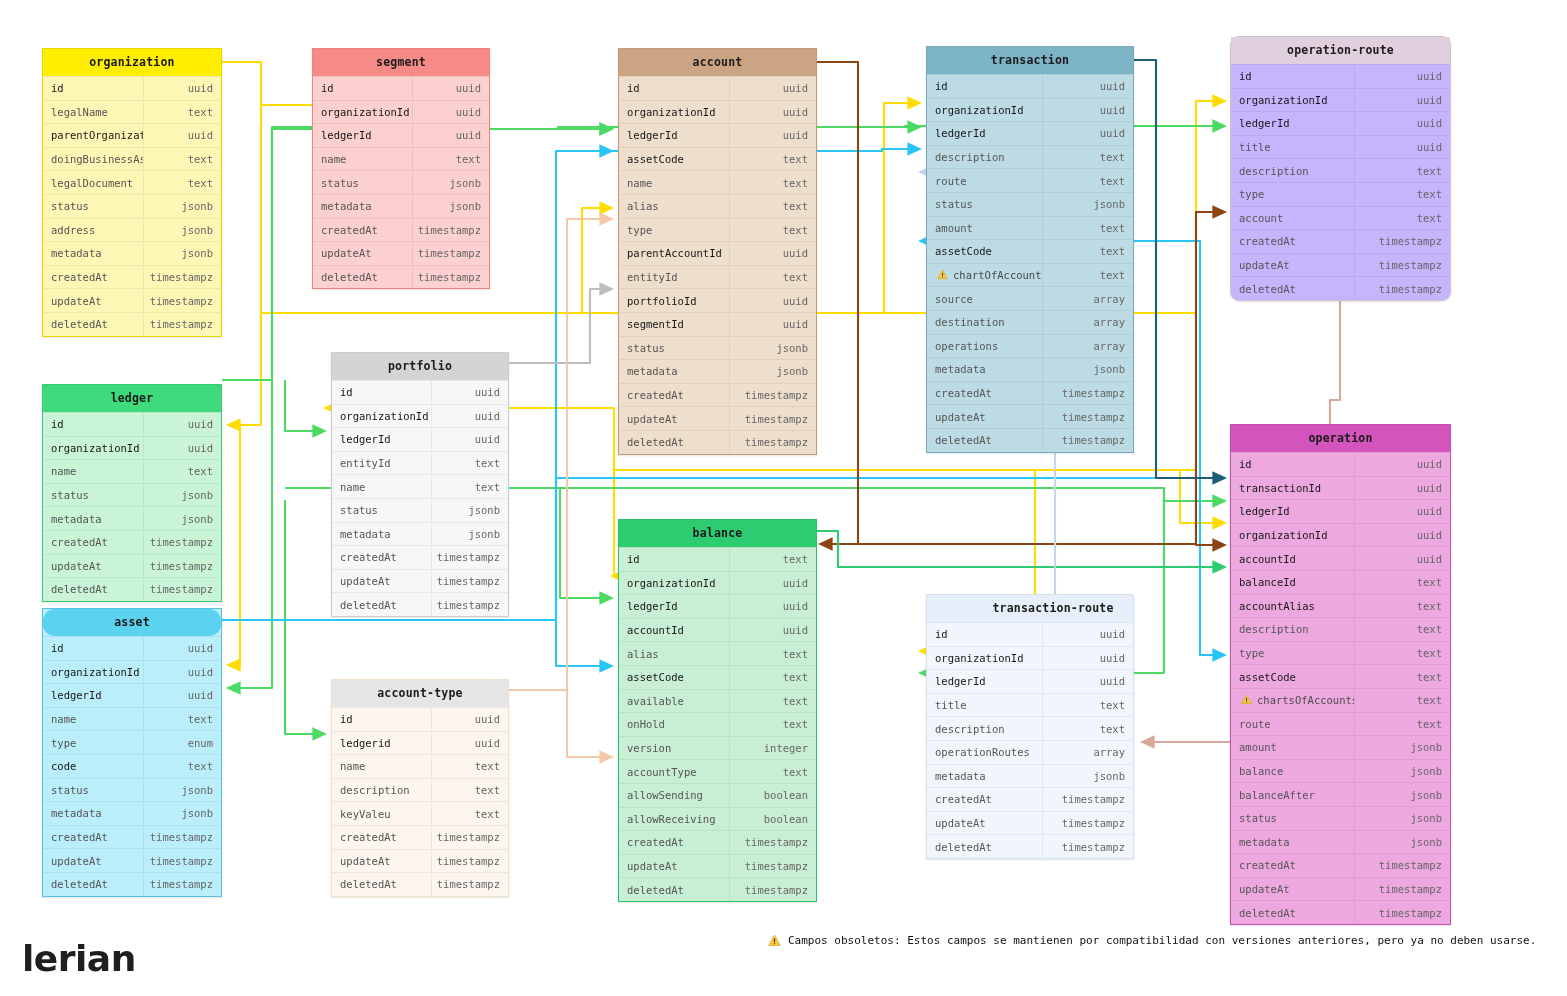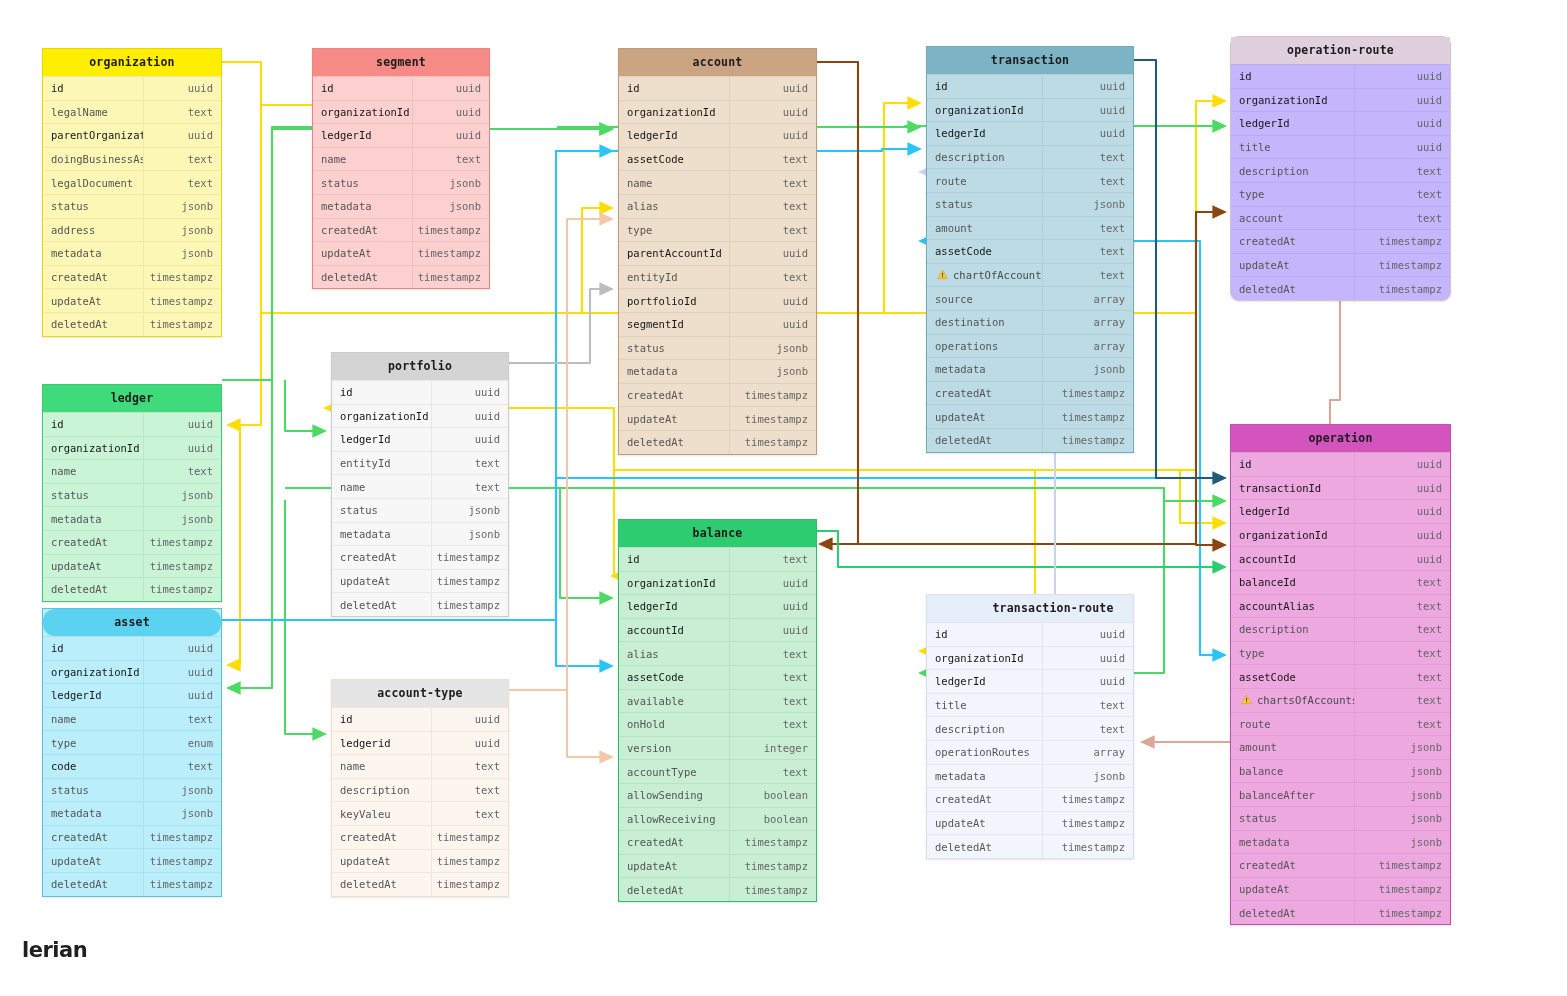--- a/index.html
+++ b/index.html
@@ -15,21 +15,21 @@
        border-top:1px solid rgba(0,0,0,.06);position:relative;}
   .row .fname{flex:1;padding-left:8px;color:#555;white-space:nowrap;overflow:hidden;}
   .row .ftype{width:44%;padding-right:8px;text-align:right;color:#666;
               border-left:1px solid rgba(0,0,0,.06);height:100%;display:flex;
               align-items:center;justify-content:flex-end;box-sizing:border-box;}
   .row.pk .fname{font-weight:normal;color:#161616;}
   .row .warn{display:inline-block;width:11px;height:11px;margin-right:5px;
              vertical-align:-1px;}
   .row.dep .fname{padding-left:10px;color:#4a4a4a;}
   #logo{position:absolute;left:22px;top:938px;font-family:"DejaVu Sans","Liberation Sans",sans-serif;
-        font-size:21px;font-weight:700;color:#1f1f1f;letter-spacing:-.5px;}
+        font-size:36px;font-weight:700;color:#1f1f1f;letter-spacing:-.5px;}
   #footnote{position:absolute;left:768px;top:934px;font-size:11px;color:#111;
             white-space:nowrap;display:flex;align-items:center;gap:7px;}
 </style>
 </head>
 <body>
 
 <div id="canvas">
 
   <svg id="links" viewBox="0 0 1567 996">
     <defs>
@@ -731,16 +731,24 @@
           <div class="fname">updateAt</div>
           <div class="ftype">timestampz</div>
         </div>
         <div class="row">
           <div class="fname">deletedAt</div>
           <div class="ftype">timestampz</div>
         </div>
       </div>
     </div>
 
+  <div id="footnote">
+    <svg width="13" height="13" viewBox="0 0 16 16">
+      <path d="M8 1.2 L15.2 14.2 L0.8 14.2 Z" fill="#F7C948" stroke="#D9A400" stroke-width="0.8"></path>
+      <rect x="7.2" y="5.4" width="1.6" height="4.6" fill="#5a4300"></rect>
+      <rect x="7.2" y="11" width="1.6" height="1.6" fill="#5a4300"></rect>
+    </svg>
+    <span>Campos obsoletos: Estos campos se mantienen por compatibilidad con versiones anteriores, pero ya no deben usarse.</span>
+  </div>
 
   <div id="logo">lerian</div>
 
 </div>
 
 </body></html>

